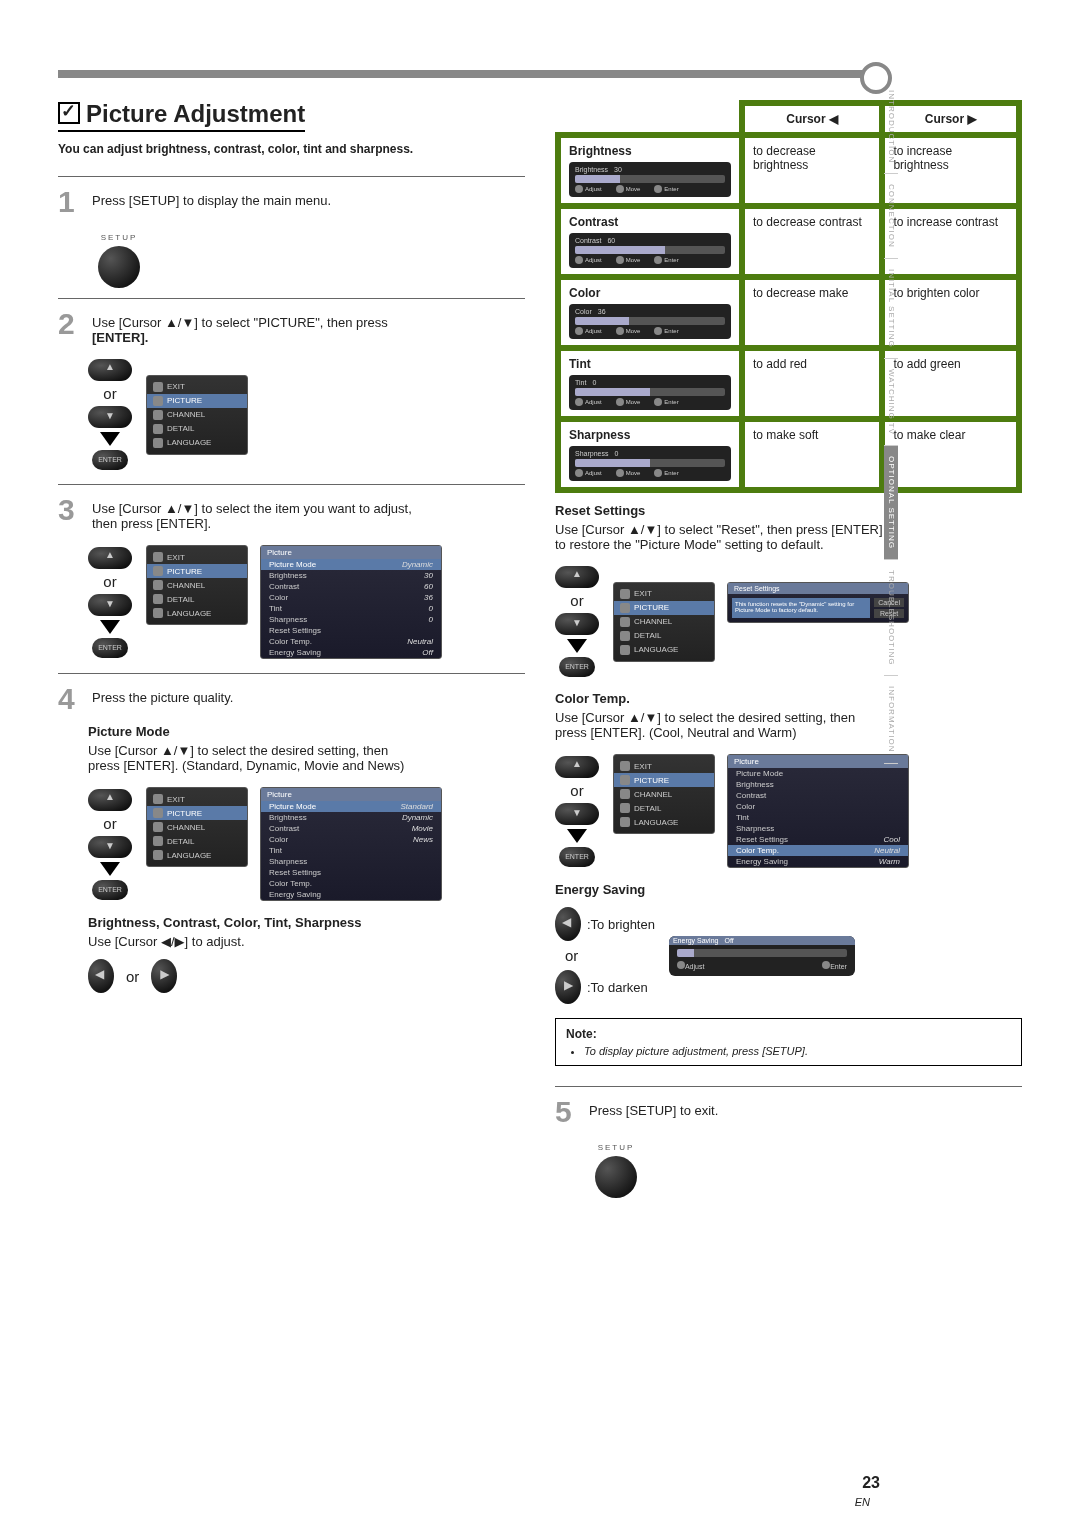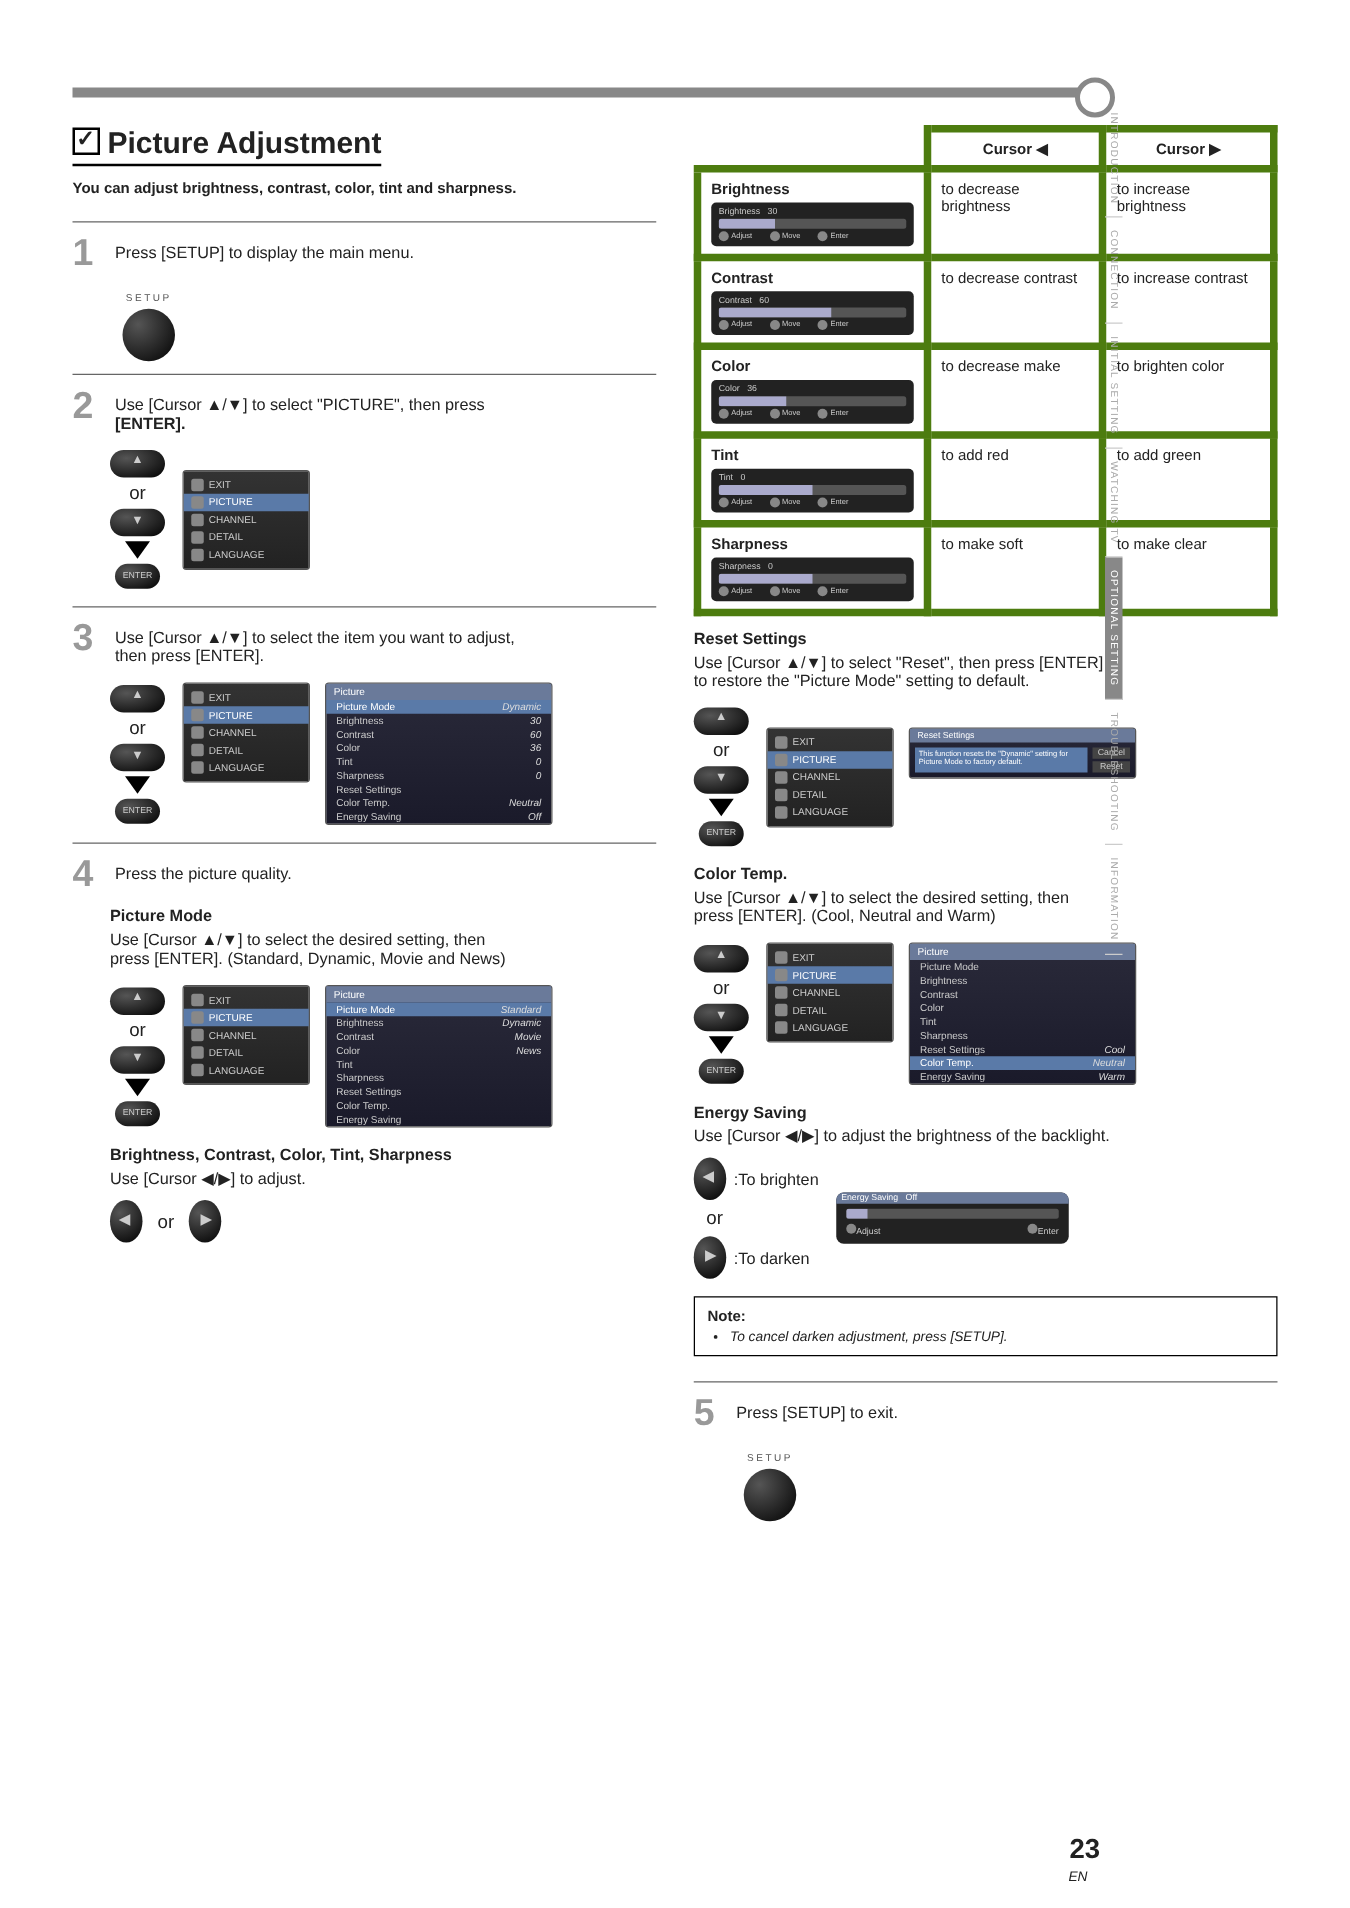--- a/index.html
+++ b/index.html
@@ -282,21 +282,21 @@
     padding:8px 10px;
     margin-top:14px;
     font-size:12px;
   }
   .note-box .nh { font-weight:bold; margin-bottom:4px;}
   .note-box li { font-style: italic; font-size:11px;}
   .page-num {
     position:absolute;
     bottom:34px;
     right:200px;
-    font-size:22px;
+    font-size:16px;
     font-weight:bold;
   }
   .page-lang {
     position:absolute;
     bottom:18px;
     right:210px;
     font-size:11px;
     font-style:italic;
   }
   .reset-panel {
@@ -795,21 +795,20 @@
               </div>
               <div class="sp-row">
                 <span>Energy Saving</span>
                 <span class="rv">Warm</span>
               </div>
             </div>
         </div>
       </div>
 
       <div class="sub-h">Energy Saving</div>
-      <div>Use [Cursor ◀/▶] to adjust the brightness of the backlight.</div>
       <div class="energy-block">
         <div class="energy-col">
           <div class="energy-row">
             <div class="lr-btn l"></div>
             <span>:To brighten</span>
           </div>
           <span class="or-label" style="margin-left:6px;">or</span>
           <div class="energy-row">
             <div class="lr-btn r"></div>
             <span>:To darken</span>
@@ -826,21 +825,21 @@
           <div class="es-legend">
             <span><span class="dot"></span><span>Adjust</span></span>
             <span><span class="dot"></span><span>Enter</span></span>
           </div>
         </div>
       </div>
 
       <div class="note-box">
         <div class="nh">Note:</div>
         <ul style="margin:0;padding-left:18px;">
-          <li>To cancel darken adjustment, press [SETUP].</li>
+          <li>To display picture adjustment, press [SETUP].</li>
         </ul>
       </div>
 
       <hr class="sep" style="margin-top:20px;">
       <div class="step">
         <div class="step-num">5</div>
         <div class="step-body">Press [SETUP] to exit.</div>
       </div>
       <div class="setup-btn-block">
         <div class="setup-label">SETUP</div>

